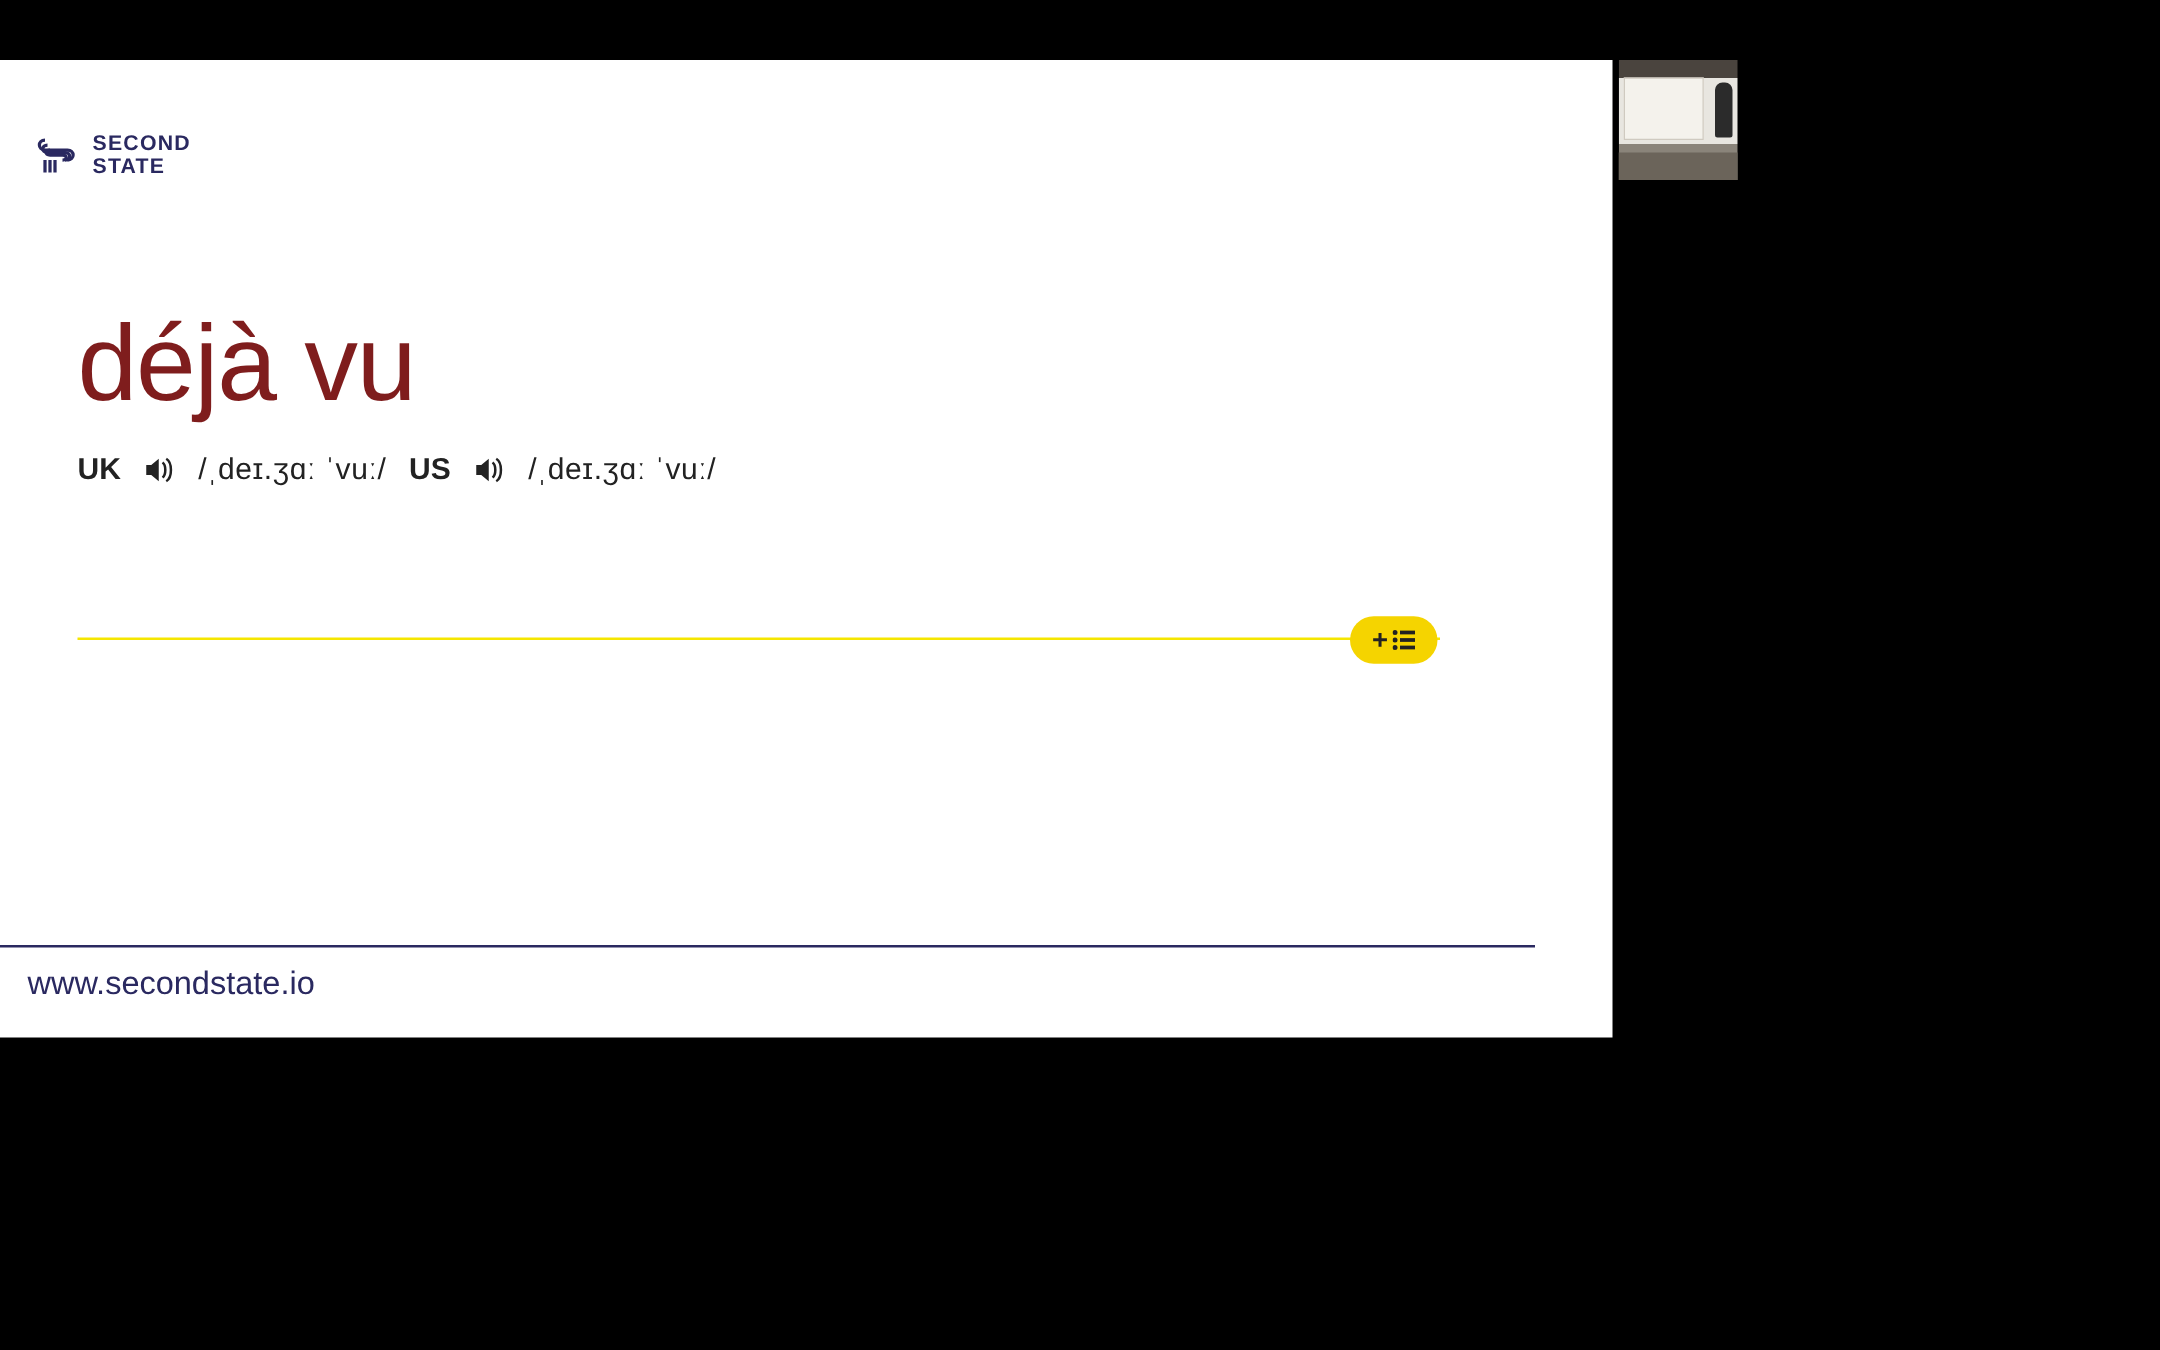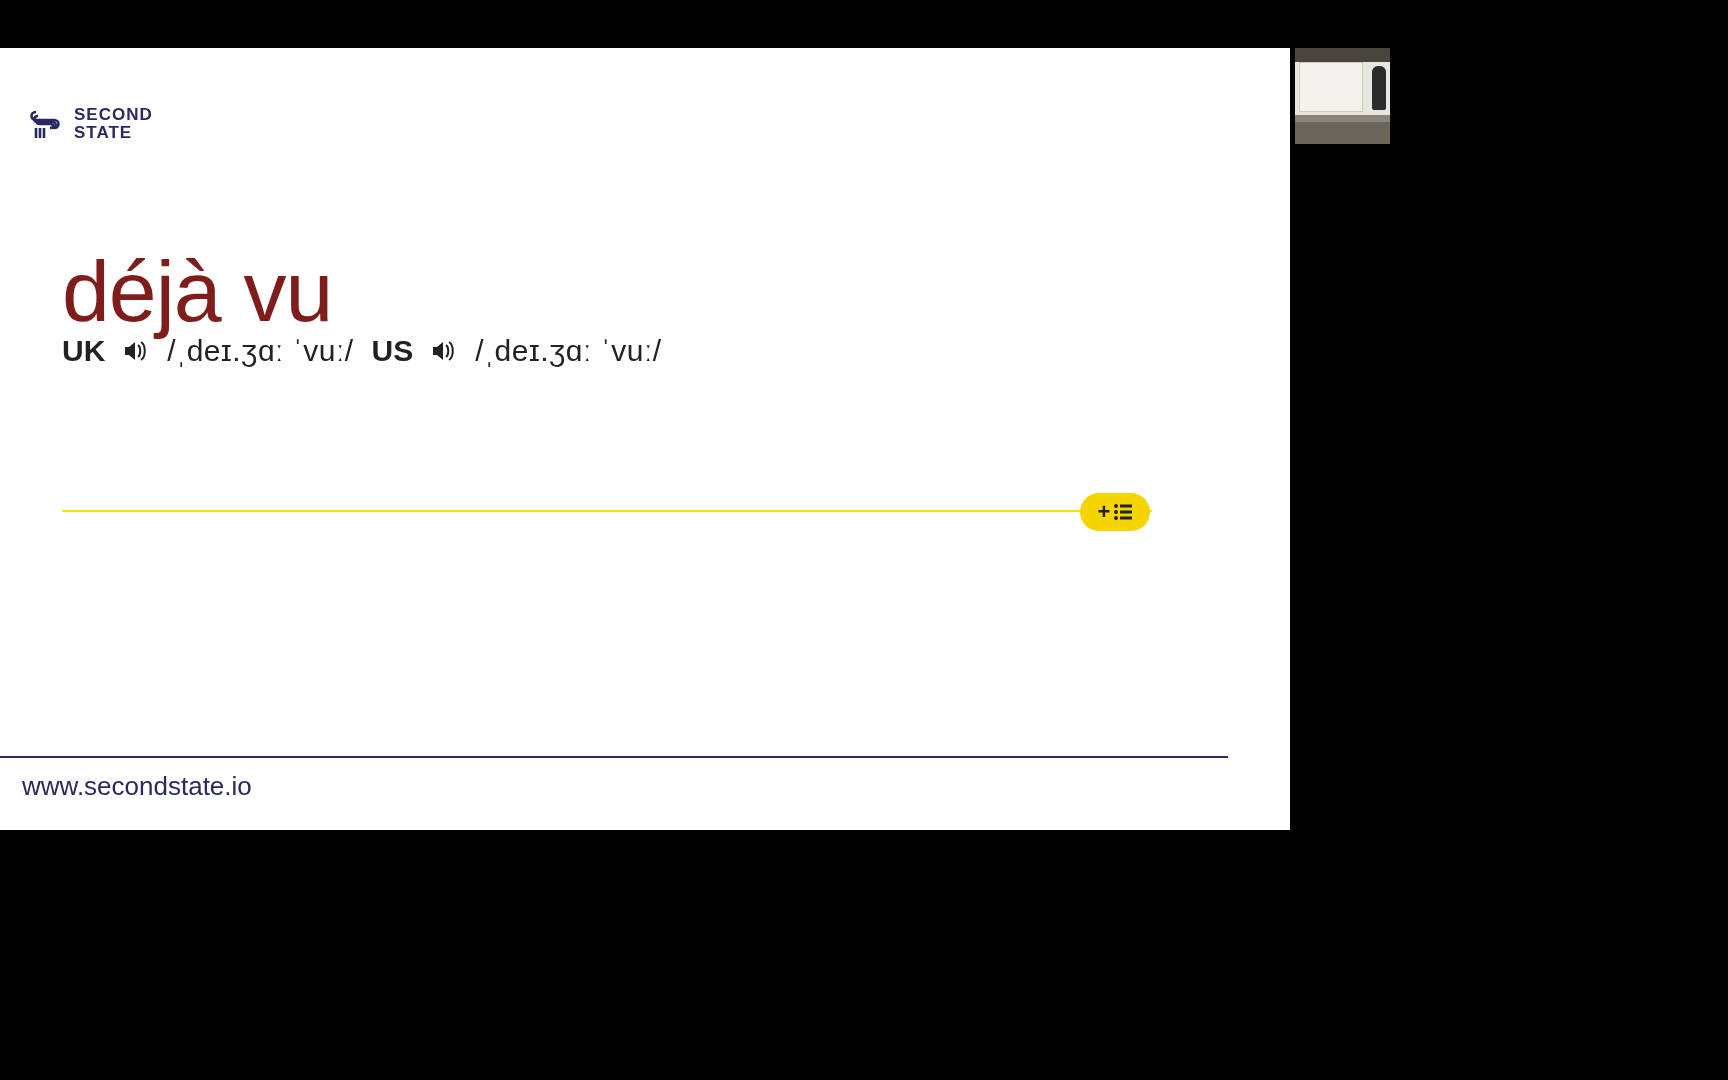--- a/index.html
+++ b/index.html
@@ -45,21 +45,22 @@
     letter-spacing: -1px;
     line-height: 1;
   }
   .pos-line {
     margin-top: 22px;
     font-size: 24px;
     color: #222;
   }
   .pos-line .pos { font-style: italic; font-weight: 700; }
   .pron-line {
-    font-size: 30px;
+    margin-top: 28px;
+    font-size: 24px;
     color: #222;
     display: flex;
     align-items: center;
     gap: 18px;
     flex-wrap: wrap;
   }
   .region { font-weight: 700; }
   .sound-icon { display: inline-flex; align-items: center; color:#222; }
   .sound-icon svg { display:block; }
   .ipa { letter-spacing: 0.5px; }

